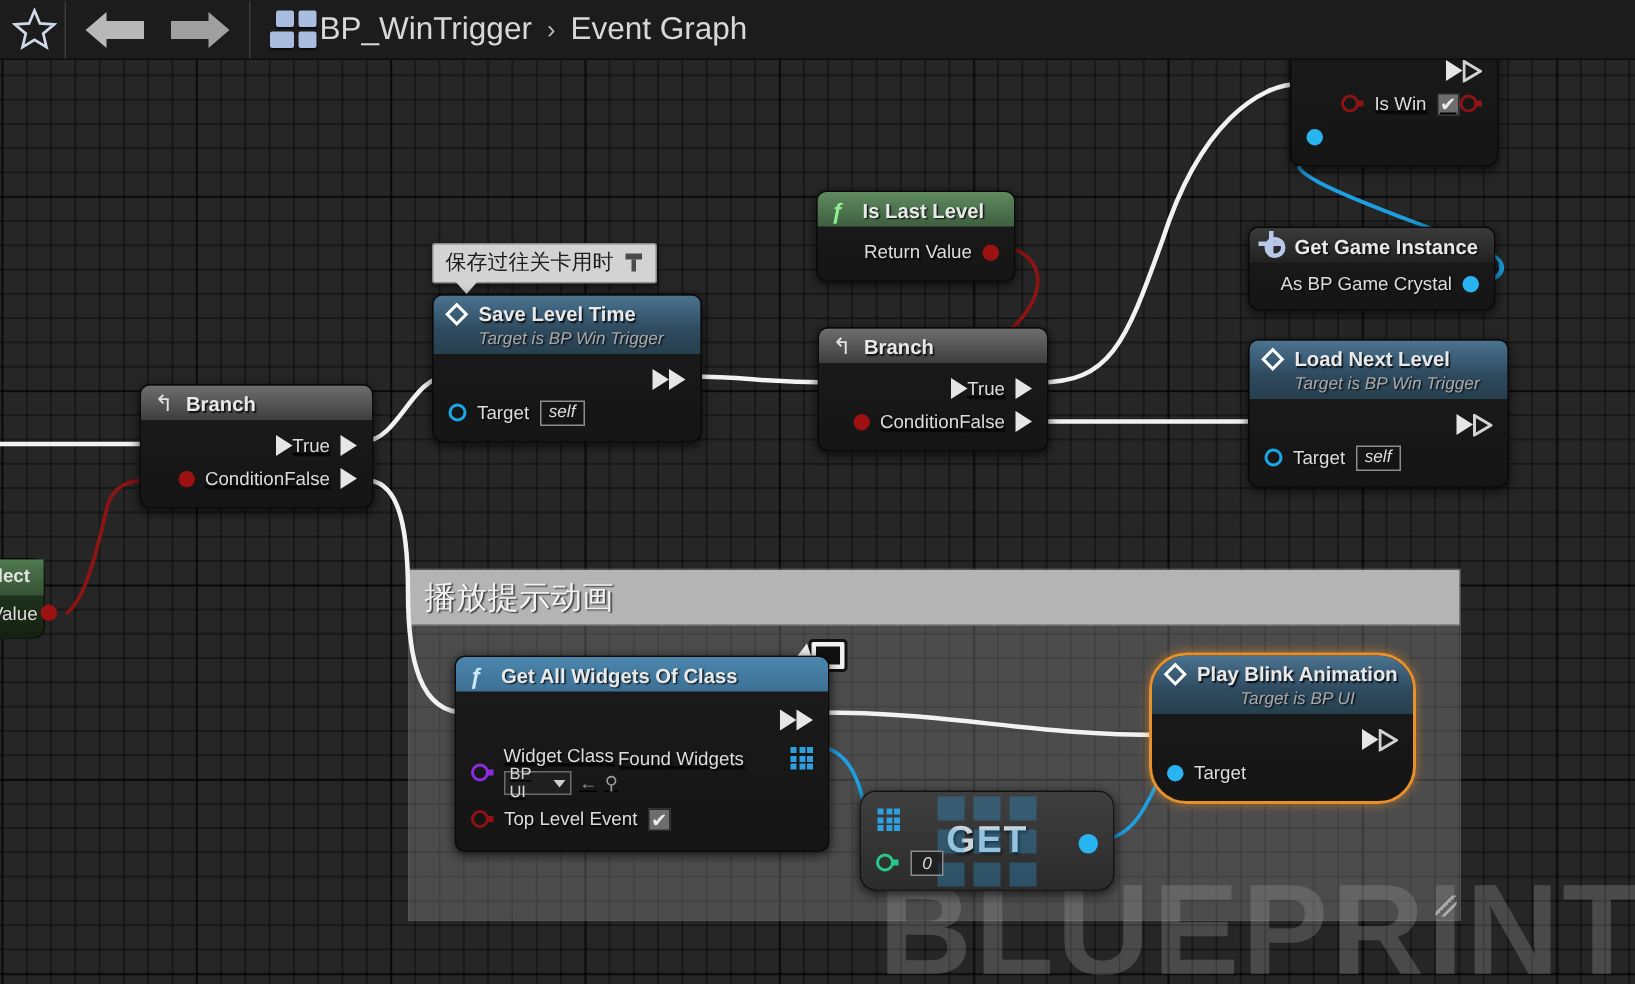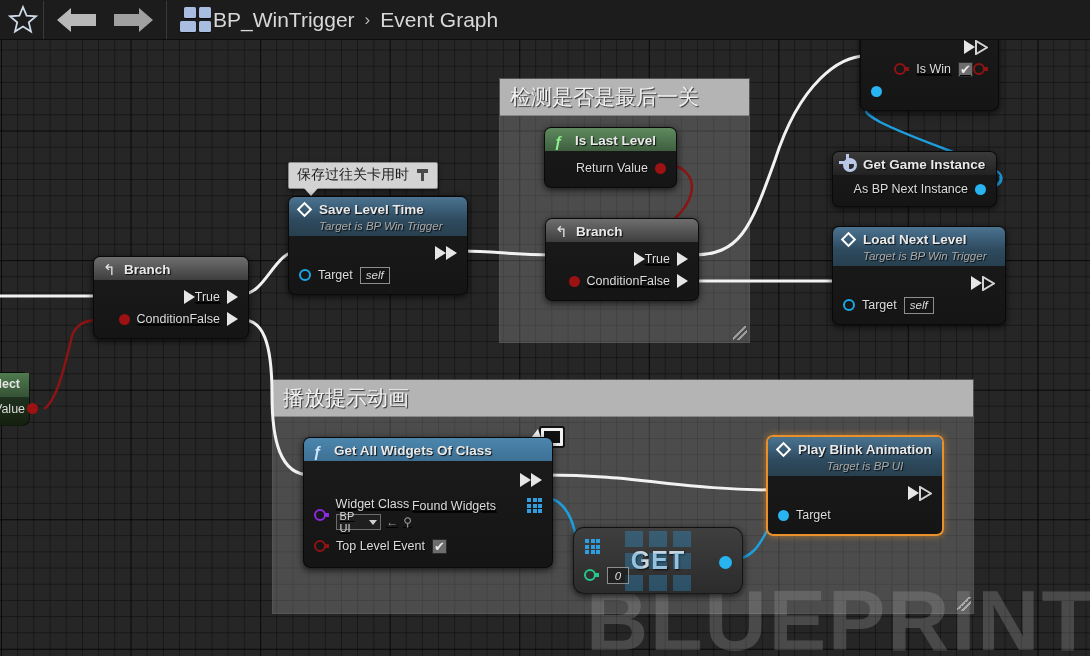--- a/index.html
+++ b/index.html
@@ -249,27 +249,20 @@
   #partial-left .t2 { position:absolute; left:33px; top:29px; font-size:12.5px; color:#dcdcdc; }
 </style>
 </head>
 <body>
 
 <div id="canvas">
 
   <div id="watermark">BLUEPRINT</div>
   <div id="zoomlbl">Zoom -2</div>
 
-  <div class="comment" style="left:499px; top:78px; width:251px; height:265px;">
-    <div class="cbody"></div>
-    <div class="chead">
-      <span>检测是否是最后一关</span>
-    </div>
-    <div class="resz"></div>
-  </div>
 
   <div class="comment" style="left:272px; top:379px; width:702px; height:235px;">
     <div class="cbody"></div>
     <div class="chead">
       <span>播放提示动画</span>
     </div>
     <div class="resz"></div>
   </div>
 
   <svg id="wires" width="1090" height="656">
@@ -459,21 +452,21 @@
 
   <div class="node" style="left:832px; top:151px; width:165px;">
     <div class="nhead h-dark">
       <span class="ico">
           <span class="ico-gear" style="display:block;margin:1px 0 0 1px;"></span>
         </span>
       <span class="ntitle">Get Game Instance</span>
     </div>
     <div class="nbody" style="padding:3px 0 6px 0;">
       <div class="prow" style="justify-content:flex-end; gap:7px;">
-        <span class="plbl">As BP Next Instance</span>
+        <span class="plbl">As BP Game Crystal</span>
         <span class="dot blue"></span>
       </div>
     </div>
   </div>
 
   <div class="node" style="left:832px; top:226px; width:174px;">
     <div class="nhead h-blue">
       <span class="ico">
           <span class="ico-diamond" style="display:block;margin:2px 0 0 1px;"></span>
         </span>
@@ -587,21 +580,21 @@
     </span>
     <span class="ringdot" style="position:absolute; left:10px; top:41px;">
       <span class="r" style="border-color:#25c98c;"></span>
         <span class="t" style="background:#25c98c;"></span>
     </span>
     <span class="valbox" style="position:absolute; left:33px; top:39px;">0</span>
     <span class="gettext">GET</span>
     <span class="dot blue" style="position:absolute; right:10px; top:28px; width:13px;height:13px;"></span>
   </div>
 
-  <div class="node sel" style="left:766px; top:435px; width:178px;">
+  <div class="node sel" style="left:766px; top:435px; width:178px;border-radius:25px;">
     <div class="nhead h-blue">
       <span class="ico">
           <span class="ico-diamond" style="display:block;margin:2px 0 0 1px;"></span>
         </span>
       <span class="ntitle">Play Blink Animation</span>
     </div>
     <div class="nsub" style="background:linear-gradient(to bottom,#2e4a5e,#27404f);text-align:center;">Target is BP UI</div>
     <div class="nbody">
       <div class="prow split">
         <span class="pleft">

